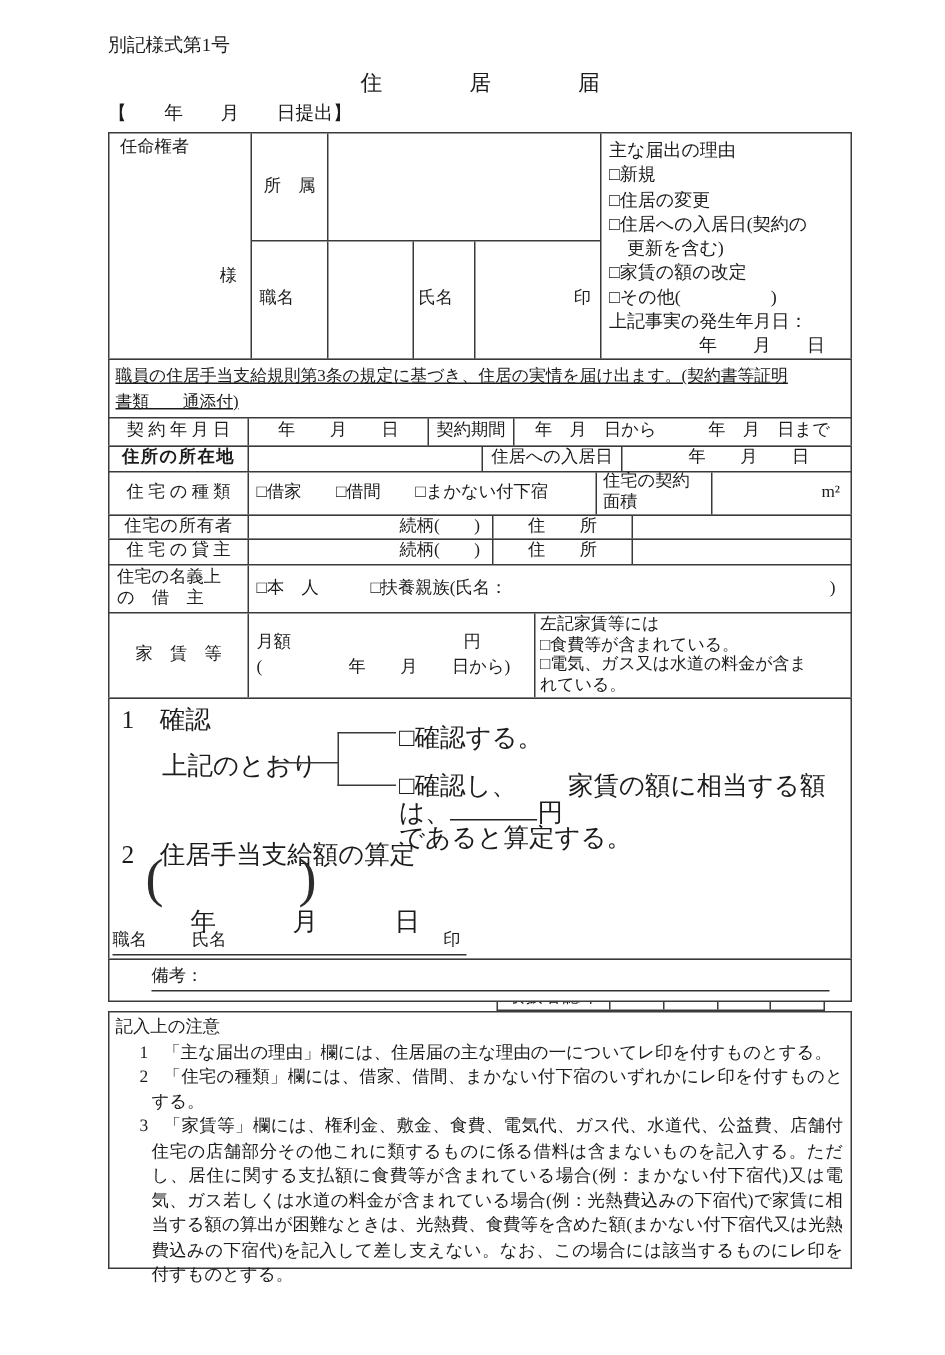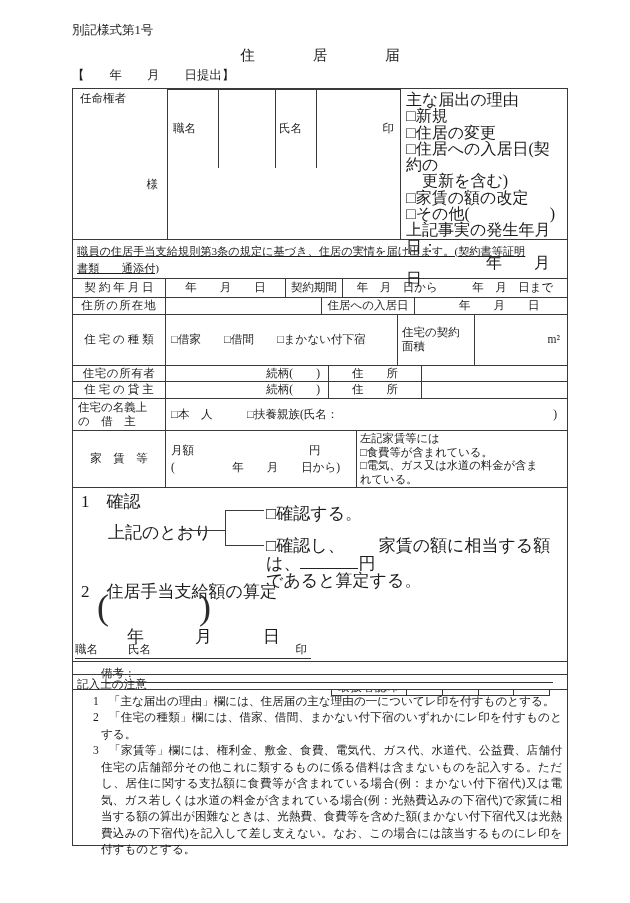--- a/index.html
+++ b/index.html
@@ -22,26 +22,26 @@
   
   .row-a{height:152px;}
   .a-left{width:94px;position:relative;display:block;}
   .a-appointer{position:absolute;left:7px;top:2px;}
   .a-sama{position:absolute;right:9px;top:88px;}
   .a-mid{width:233px;display:block;padding:0;}
   .a-mid-top{display:flex;height:71px;box-sizing:border-box;}
   .a-mid-bottom{display:flex;height:79px;box-sizing:border-box;border-top:1px solid #3a3a3a;}
   .a-sub{box-sizing:border-box;display:flex;align-items:center;}
   .a-sub + .a-sub{border-left:1px solid #3a3a3a;}
-  .a-right{flex:1;display:block;padding:3px 3px 0 5px;font-size:16px;line-height:16.3px;}
+  .a-right{flex:1;display:block;padding:3px 3px 0 5px;font-size:12px;line-height:16.3px;}
 
   
   .row-b{height:40px;text-decoration:underline;}
   .row-b .cell{flex:1;align-items:flex-start;padding:3px 4px;font-size:11.2px;line-height:16.5px;}
-  .row-c{height:20px;} .row-d{height:18px;} .row-e{height:52px;}
+  .row-c{height:20px;} .row-d{height:18px;} .row-e{height:30px;}
   .row-f{height:17px;} .row-g{height:18px;} .row-h{height:33px;} .row-i{height:58px;}
   .lbl{font-size:11.5px;}
   .twoLine{line-height:13.8px;}
 
   
   .row-j{height:175px;position:relative;display:block;}
   .j-el{position:absolute;font-size:17px;}
   .hline,.vline{position:absolute;background:#3a3a3a;}
   .paren{position:absolute;font-size:36px;font-weight:400;line-height:1;color:#2c2c2c;}
   .blank{display:inline-block;width:58px;border-bottom:1px solid #222;height:12px;}
@@ -77,20 +77,24 @@
   <div class="abs submit-date">【　　年　　月　　日提出】</div>
 
   <div class="form">
 
     <div class="frow row-a">
       <div class="cell a-left">
         <span class="a-appointer">任命権者</span>
         <span class="a-sama">様</span>
       </div>
       <div class="cell a-mid">
+        <div class="a-mid-top">
+          <div class="a-sub c-center" style="width:50px;">所　属</div>
+          <div class="a-sub" style="flex:1;"></div>
+        </div>
         <div class="a-mid-bottom">
           <div class="a-sub" style="width:50px;padding-left:5px;">職名</div>
           <div class="a-sub" style="width:57px;"></div>
           <div class="a-sub" style="width:41px;padding-left:3px;">氏名</div>
           <div class="a-sub c-right" style="flex:1;padding-right:6px;">印</div>
         </div>
       </div>
       <div class="cell a-right">
         <div>主な届出の理由</div>
         <div>□新規</div>
@@ -110,21 +114,21 @@
     </div>
 
     <div class="frow row-c">
       <div class="cell c-center lbl" style="width:92px;">契 約 年 月 日</div>
       <div class="cell c-center" style="width:120px;">年　　月　　日</div>
       <div class="cell c-center" style="width:57px;">契約期間</div>
       <div class="cell c-center" style="flex:1;">年　月　日から　　　年　月　日まで</div>
     </div>
 
     <div class="frow row-d">
-      <div class="cell c-center lbl" style="width:92px;letter-spacing:1px;">住所の所在地</div>
+      <div class="cell c-center lbl" style="width:92px;letter-spacing:1px;font-weight:bold;">住所の所在地</div>
       <div class="cell" style="width:156px;"></div>
       <div class="cell c-center" style="width:93px;text-align:center;">住居への入居日</div>
       <div class="cell c-right" style="flex:1;padding-right:16px;">年　　月　　日　</div>
     </div>
 
     <div class="frow row-e">
       <div class="cell c-center lbl" style="width:92px;">住 宅 の 種 類</div>
       <div class="cell" style="width:232px;padding-left:5px;">□借家　　□借間　　□まかない付下宿</div>
       <div class="cell pre twoLine" style="width:77px;padding-left:4px;">住宅の契約
 面積</div>

